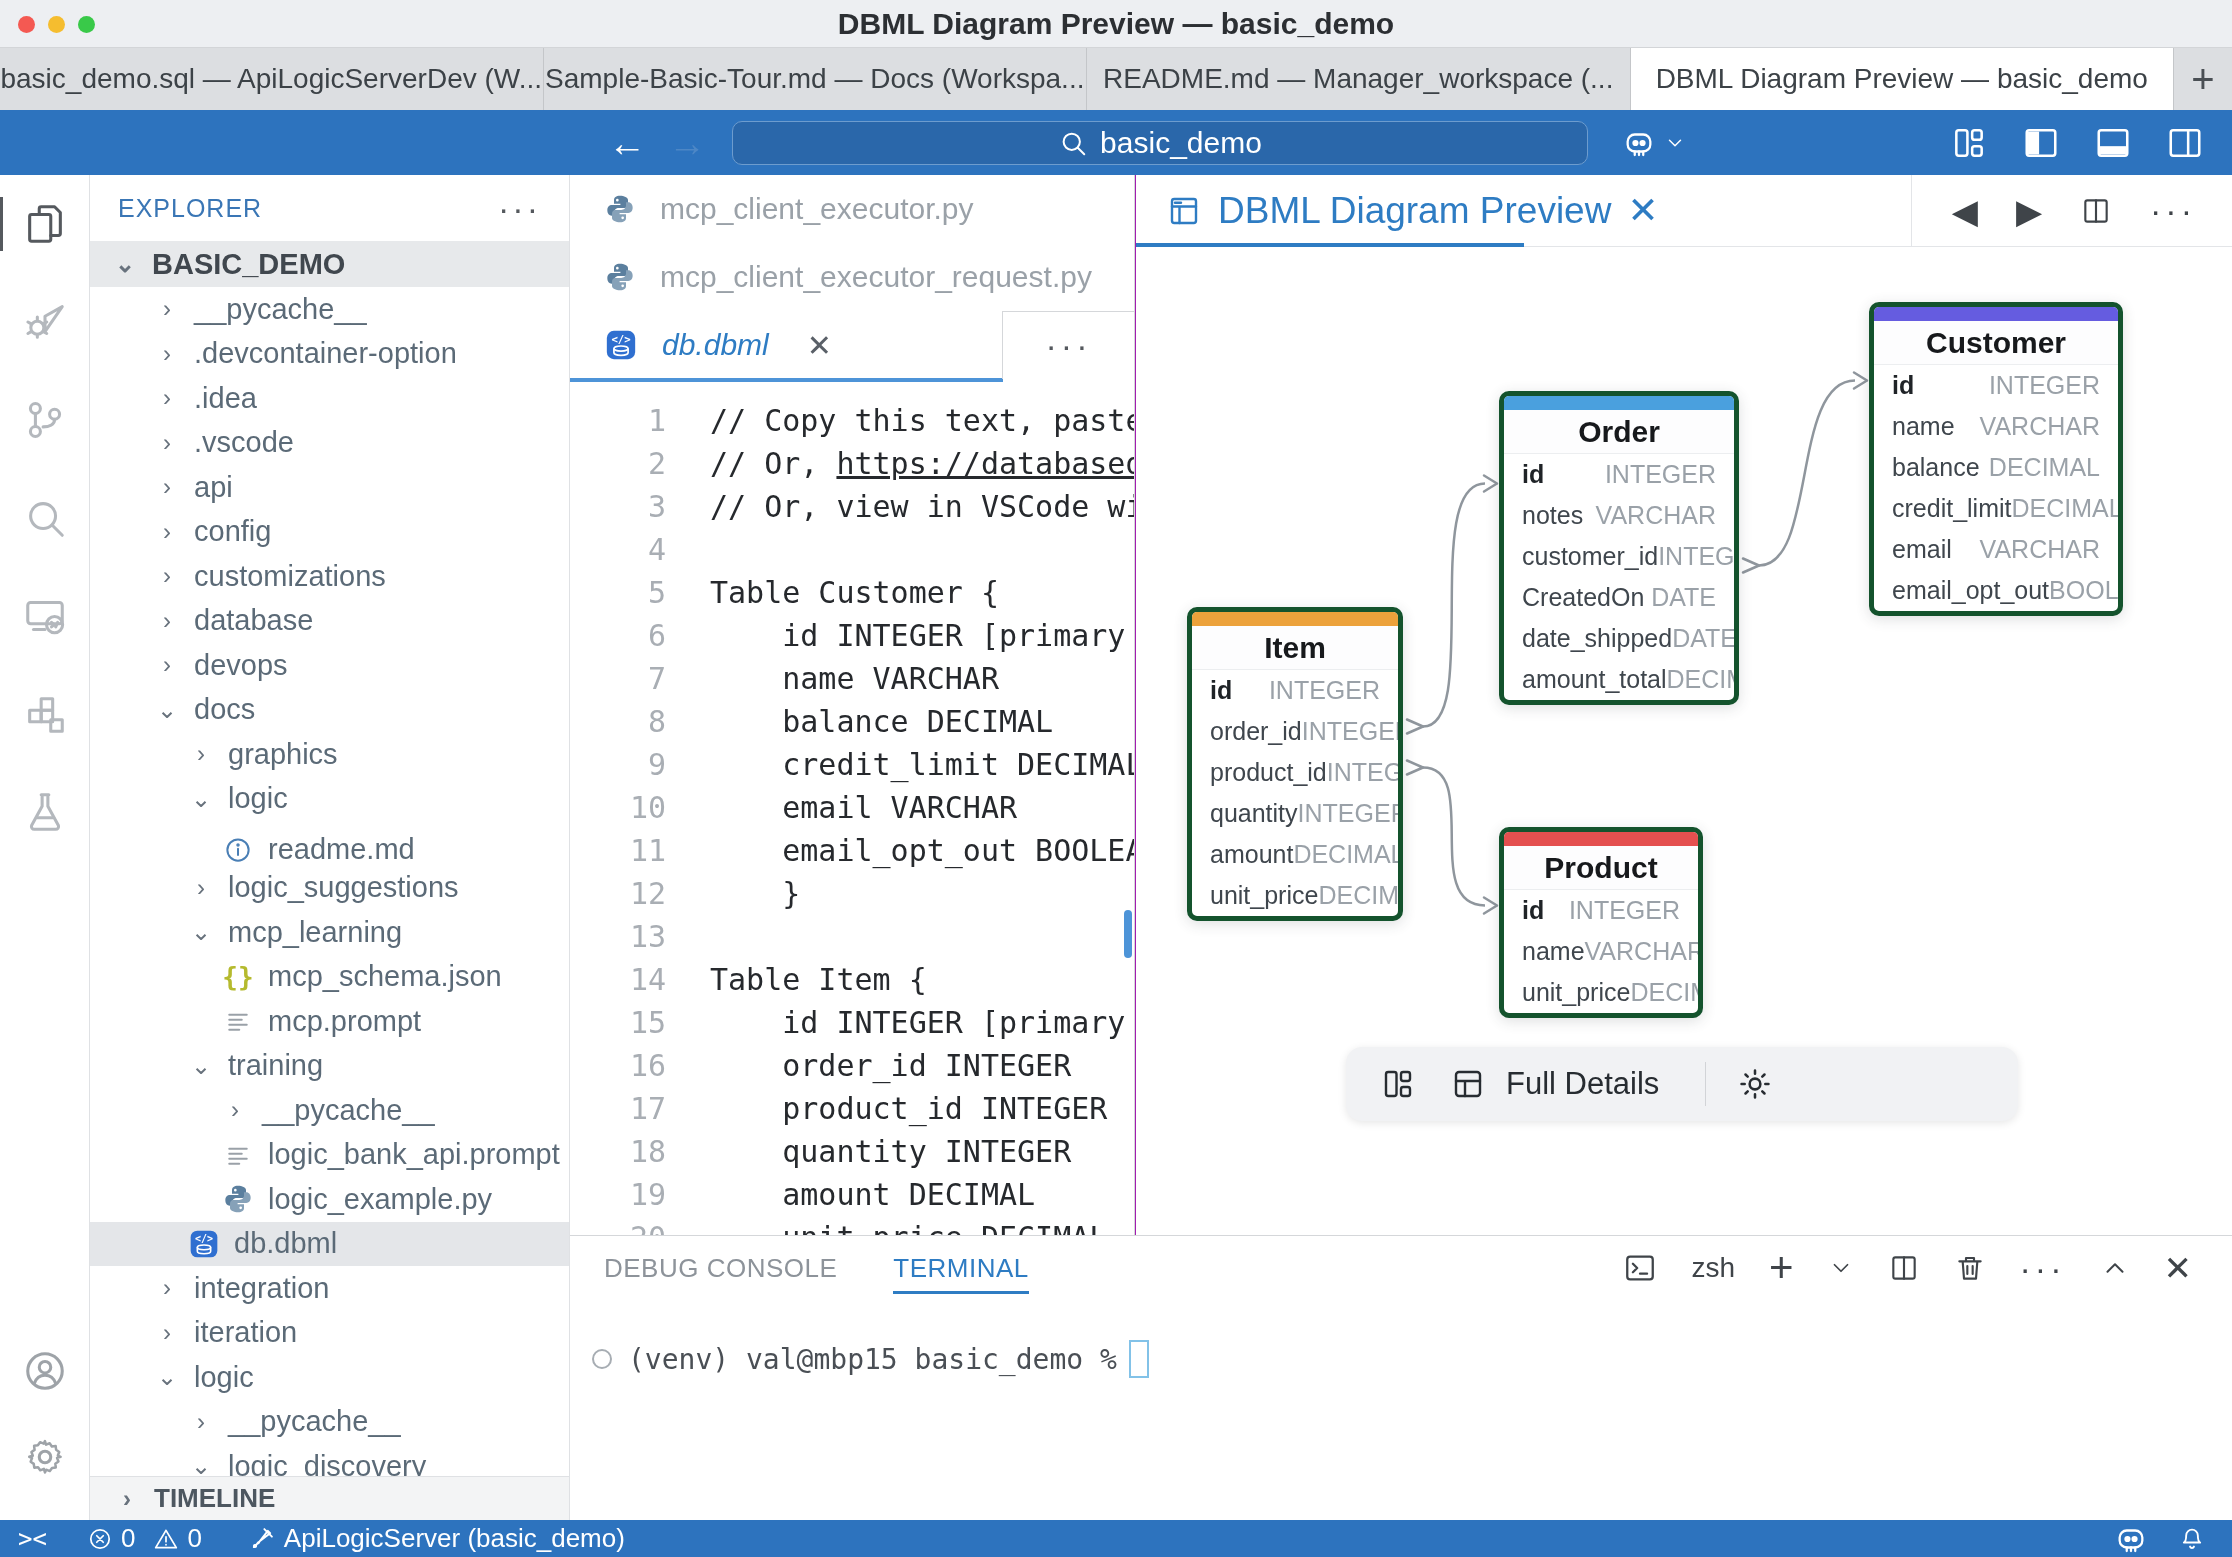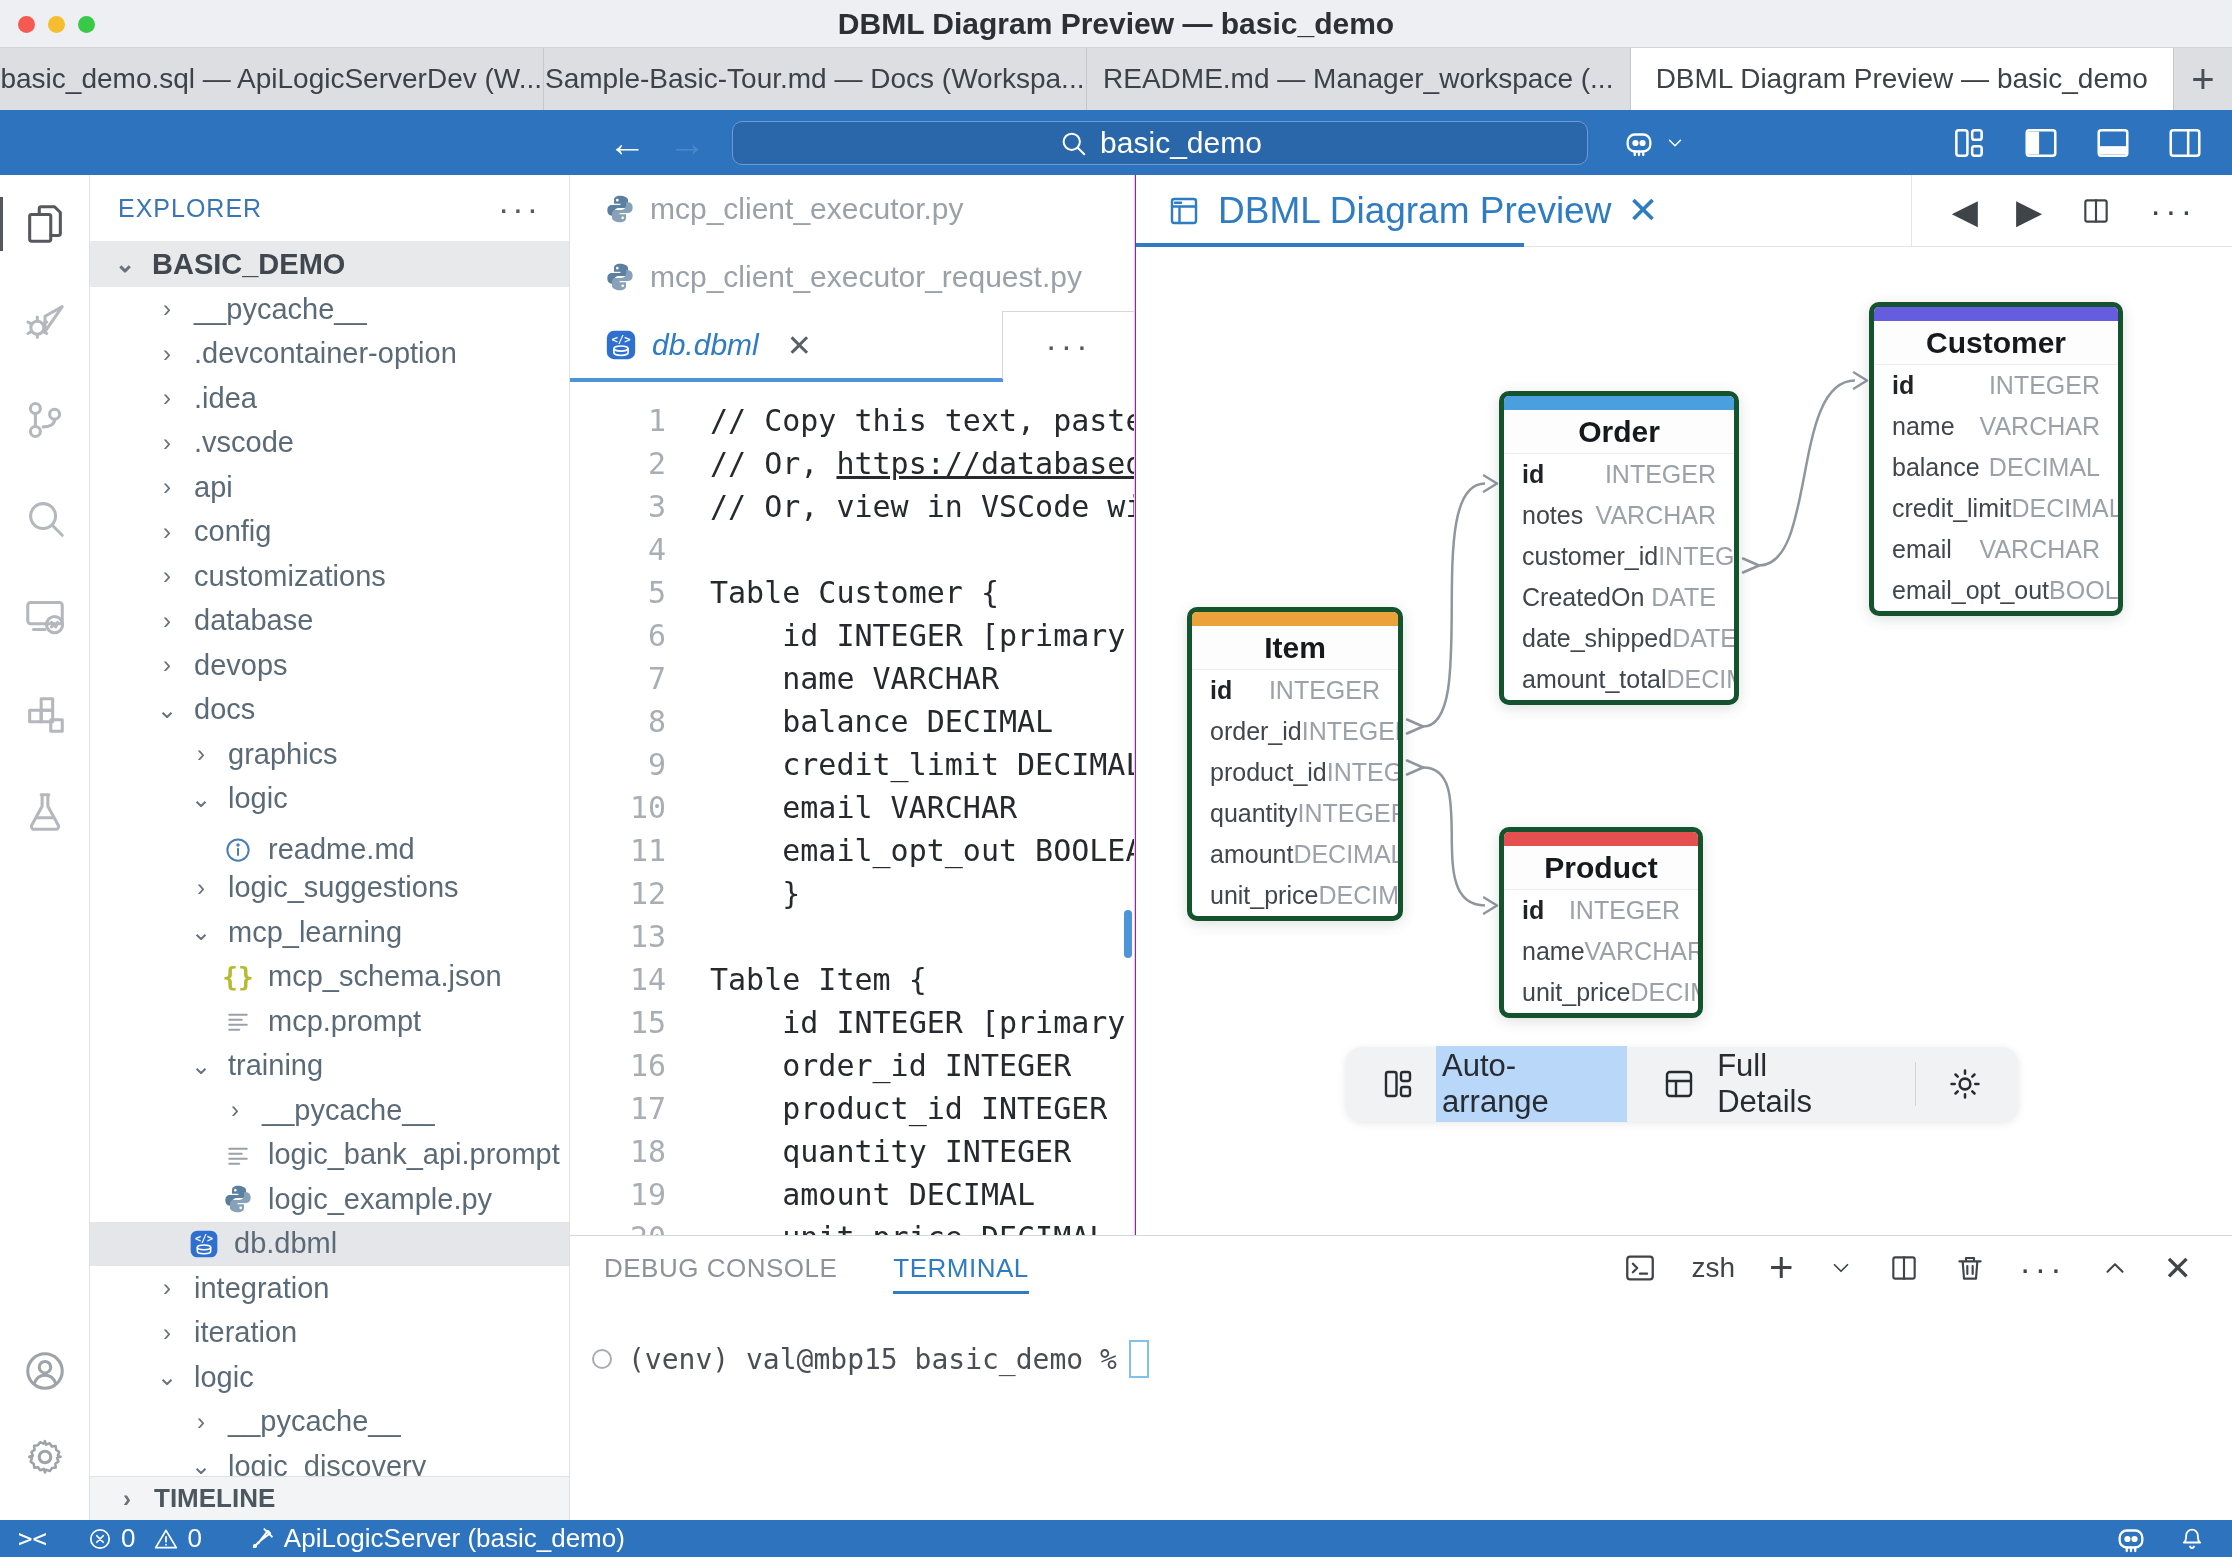--- a/index.html
+++ b/index.html
@@ -48,21 +48,21 @@
   .tree { font-size:29px; color:#5b6a77; }
   .tree-row { height:44.5px; display:flex; align-items:center; gap:14px; white-space:nowrap; }
   .tree-row.selected { background:#e4e6e9; }
   .tree-chevron { font-size:24px; color:#68727d; width:26px; text-align:center; flex:0 0 auto; }
   .file-ico { width:32px; height:32px; flex:0 0 auto; display:flex; align-items:center; justify-content:center; }
   .timeline { position:absolute; left:0; right:0; bottom:0; height:44px; background:#f3f4f5; border-top:1px solid #dfe1e4;
     display:flex; align-items:center; gap:14px; padding-left:24px; font-weight:bold; font-size:26px; color:#4d5760; }
   
   .editor1 { position:absolute; left:570px; top:175px; width:565px; bottom:37px; background:#fff; border-right:1px solid #d5d7da; }
   .etabs { position:relative; }
-  .etab { height:68px; display:flex; align-items:center; gap:14px; padding-left:34px; font-size:30px; }
+  .etab { height:68px; display:flex; align-items:center; gap:24px; padding-left:34px; font-size:30px; }
   .etab .lbl { color:#9aa1a8; }
   .etab.active .lbl { color:#2e7cc3; font-style:italic; }
   .etab .close { color:#5a6068; font-size:30px; margin-left:14px; }
   .etab-underline { position:absolute; left:0; top:203px; width:433px; height:4px; background:#4d94d8; }
   .etab-overflow { position:absolute; right:0; top:136px; width:132px; height:68px;
     border-left:1px solid #d5d7da; border-top:1px solid #d5d7da; display:flex; align-items:center; justify-content:center;
     font-size:34px; color:#55595e; letter-spacing:4px; background:#fff; }
   .code { position:absolute; left:0; right:0; top:224px; bottom:0; font-family:"DejaVu Sans Mono", monospace; font-size:30px; overflow:hidden; }
   .code-line { height:43px; display:flex; align-items:center; white-space:pre; }
   .code-num { width:96px; text-align:right; color:#a9aeb4; flex:0 0 auto; }
@@ -506,21 +506,20 @@
           <path d="M 361 658.5 L 348 650.5 M 361 658.5 L 348 666.5" fill="none" stroke="#8f969d" stroke-width="2.5" stroke-linecap="round"></path>
         </svg>
       <div class="pill">
         <span>
             <svg width="36" height="36" viewBox="0 0 24 24" fill="none" stroke="#272c31" stroke-width="1.6" stroke-linecap="round" stroke-linejoin="round">
               <rect x="4" y="4" width="7" height="16" rx="1.5"></rect>
               <rect x="14" y="4" width="6" height="6" rx="1.5"></rect>
               <rect x="14" y="14" width="6" height="6" rx="1.5"></rect>
             </svg>
           </span>
-        <span class="hl">Auto-arrange</span>
         <span style="margin-left:14px;">
             <svg width="36" height="36" viewBox="0 0 24 24" fill="none" stroke="#272c31" stroke-width="1.6" stroke-linecap="round" stroke-linejoin="round">
               <rect x="4" y="4" width="16" height="16" rx="2"></rect>
               <path d="M4 10h16M10 10v10"></path>
             </svg>
           </span>
         <span>Full Details</span>
         <span class="divider"></span>
         <span>
             <svg width="38" height="38" viewBox="0 0 24 24" fill="none" stroke="#272c31" stroke-width="1.6" stroke-linecap="round" stroke-linejoin="round">

